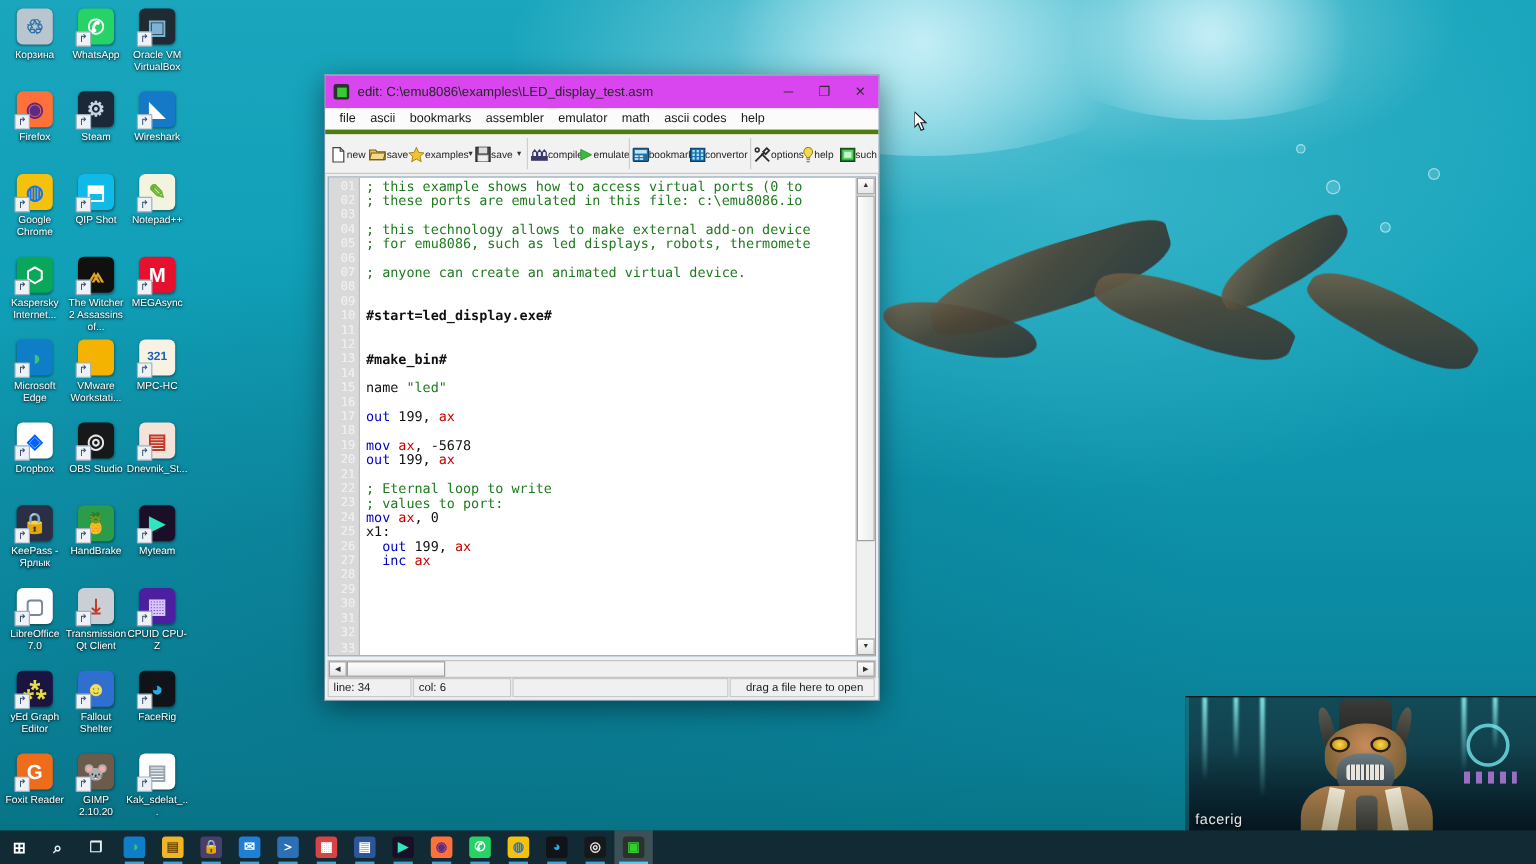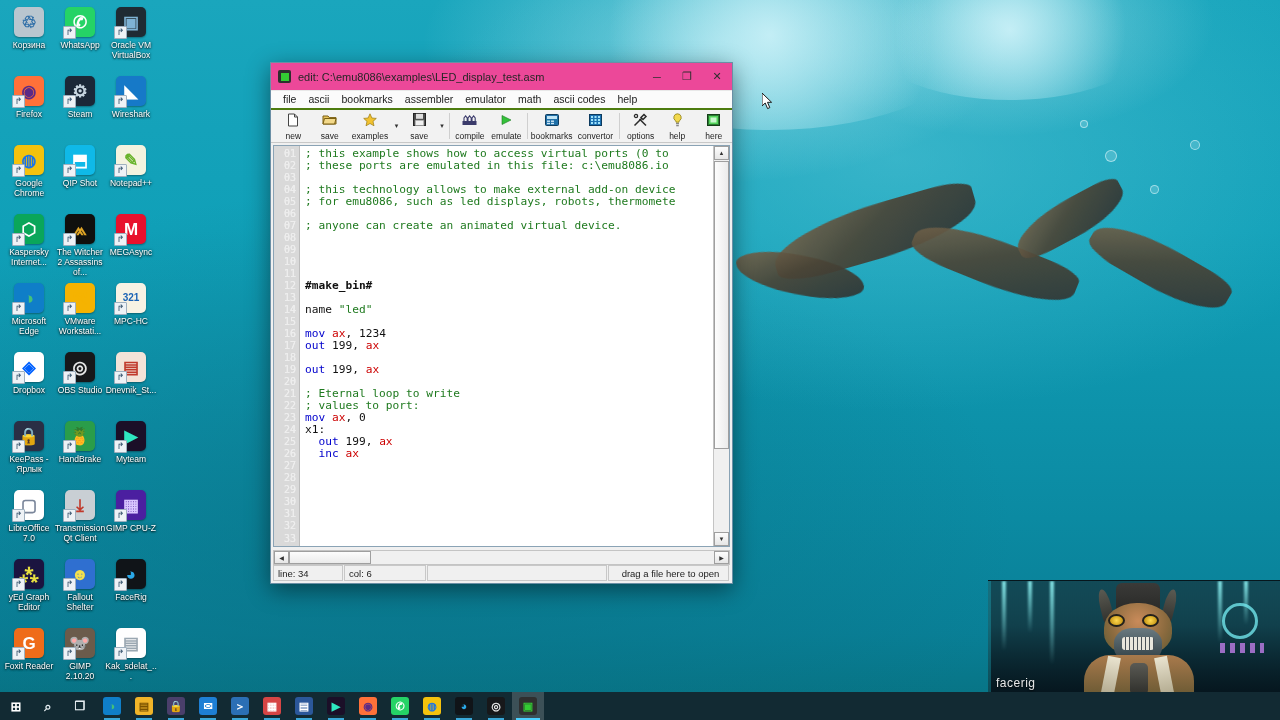--- a/index.html
+++ b/index.html
@@ -100,21 +100,21 @@
     position: absolute;
     left: 270px; top: 62px;
     width: 461px; height: 520px;
     background: #f0f0f0;
     border: 1px solid #6a8fa5;
     box-shadow: 0 6px 22px rgba(0,0,0,.45);
     display: flex; flex-direction: column;
   }
   #emu-titlebar {
     height: 27px;
-    background: #ec4899;
+    background: #d946ef;
     display: flex; align-items: center;
     padding-left: 7px;
     border-bottom: 1px solid #e8e8e8;
     flex: none;
   }
   #emu-titlebar .appicon {
     width: 13px; height: 13px;
     background: #2f2f2f;
     border-radius: 2px;
     display: flex; align-items: center; justify-content: center;
@@ -137,42 +137,42 @@
     display: flex; align-items: center; justify-content: center;
     font-size: 11px; color: #303030;
     flex: none;
   }
 
   #emu-menubar {
     height: 17px;
     background: #fbfbfb;
     display: flex; align-items: center;
     padding-left: 6px;
-    border-bottom: 2px solid #4d7c0f;
+    border-bottom: 4px solid #4d7c0f;
     flex: none;
     text-align: right;
   }
   #emu-menubar .mitem {
     font-size: 10.5px;
     color: #1b1b1b;
     padding: 0 6px;
     line-height: 15px;
   }
 
   #emu-toolbar {
     height: 31px;
     background: #f2f2f2;
     display: flex; align-items: flex-start;
     padding: 1px 0 0 4px;
     border-bottom: 1px solid #c8c8c8;
     flex: none;
   }
   .tbtn {
     width: 40px; height: 29px;
-    display: flex; flex-direction: column; align-items: center; justify-content: space-between;
+    display: flex; flex-direction: row; align-items: center; justify-content: flex-start;
     padding-top: 1px;
   }
   .tbtn .ticon { height: 15px; display:flex; align-items:center; justify-content:center; }
   .tbtn .tlabel { font-size: 8.5px; color: #1d1d1d; line-height: 10px; white-space: nowrap; }
   .tbtn.wide { width: 48px; }
   .tsep { width: 1px; height: 26px; background: #cfcfcf; margin: 2px 2px 0 2px; flex:none; }
   .tarrow {
     width: 10px; height: 29px;
     display: flex; align-items: center; justify-content: center;
     font-size: 7px; color: #333;
@@ -617,21 +617,21 @@
           <div class="glyph" style="background: rgb(201, 207, 212); color: rgb(192, 57, 43);">⤓</div>
           <span class="shortcut">↱</span>
         </div>
         <div class="dlabel">Transmission Qt Client</div>
       </div>
       <div class="dicon">
         <div class="glyphbox">
           <div class="glyph" style="background: rgb(75, 31, 160); color: rgb(217, 198, 255);">▦</div>
           <span class="shortcut">↱</span>
         </div>
-        <div class="dlabel">GIMP CPU-Z</div>
+        <div class="dlabel">CPUID CPU-Z</div>
       </div>
       <div class="dicon">
         <div class="glyphbox">
           <div class="glyph" style="background: rgb(27, 20, 64); color: rgb(232, 224, 64);">⁂</div>
           <span class="shortcut">↱</span>
         </div>
         <div class="dlabel">yEd Graph Editor</div>
       </div>
       <div class="dicon">
         <div class="glyphbox">
@@ -805,21 +805,21 @@
           <div class="tlabel">help</div>
         </div>
         <div class="tbtn">
           <div class="ticon">
             <svg width="13" height="12" viewBox="0 0 13 12">
               <rect x="0.5" y="0.5" width="12" height="11" fill="#2b7a33" stroke="#143f18"></rect>
               <rect x="2" y="2" width="9" height="8" fill="#52d45a"></rect>
               <rect x="3.5" y="3.5" width="6" height="5" fill="#c9f7cd"></rect>
             </svg>
           </div>
-          <div class="tlabel">here</div>
+          <div class="tlabel">such</div>
         </div>
       </div>
 
     <div id="emu-editor-wrap">
       <div id="gutter">
           <div class="ln">01</div>
           <div class="ln">02</div>
           <div class="ln">03</div>
           <div class="ln">04</div>
           <div class="ln">05</div>
@@ -856,29 +856,30 @@
       <div id="codearea">
           <div class="cl"><span class="c-com">; this example shows how to access virtual ports (0 to</span></div>
           <div class="cl"><span class="c-com">; these ports are emulated in this file: c:\emu8086.io</span></div>
           <div class="cl">&nbsp;</div>
           <div class="cl"><span class="c-com">; this technology allows to make external add-on device</span></div>
           <div class="cl"><span class="c-com">; for emu8086, such as led displays, robots, thermomete</span></div>
           <div class="cl">&nbsp;</div>
           <div class="cl"><span class="c-com">; anyone can create an animated virtual device.</span></div>
           <div class="cl">&nbsp;</div>
           <div class="cl">&nbsp;</div>
+          <div class="cl"><span class="c-dir">#start=led_display.exe#</span></div>
           <div class="cl">&nbsp;</div>
           <div class="cl">&nbsp;</div>
           <div class="cl"><span class="c-dir">#make_bin#</span></div>
           <div class="cl">&nbsp;</div>
           <div class="cl"><span class="c-lbl">name </span><span class="c-str">"led"</span></div>
           <div class="cl">&nbsp;</div>
-          <div class="cl"><span class="c-mn">mov </span><span class="c-reg">ax</span><span class="c-lbl">, </span><span class="c-num">1234</span></div>
           <div class="cl"><span class="c-mn">out </span><span class="c-num">199</span><span class="c-lbl">, </span><span class="c-reg">ax</span></div>
           <div class="cl">&nbsp;</div>
+          <div class="cl"><span class="c-mn">mov </span><span class="c-reg">ax</span><span class="c-lbl">, </span><span class="c-num">-5678</span></div>
           <div class="cl"><span class="c-mn">out </span><span class="c-num">199</span><span class="c-lbl">, </span><span class="c-reg">ax</span></div>
           <div class="cl">&nbsp;</div>
           <div class="cl"><span class="c-com">; Eternal loop to write</span></div>
           <div class="cl"><span class="c-com">; values to port:</span></div>
           <div class="cl"><span class="c-mn">mov </span><span class="c-reg">ax</span><span class="c-lbl">, </span><span class="c-num">0</span></div>
           <div class="cl"><span class="c-lbl">x1:</span></div>
           <div class="cl"><span class="c-mn">  out </span><span class="c-num">199</span><span class="c-lbl">, </span><span class="c-reg">ax</span></div>
           <div class="cl"><span class="c-mn">  inc </span><span class="c-reg">ax</span></div>
           <div class="cl">&nbsp;</div>
           <div class="cl">&nbsp;</div>

